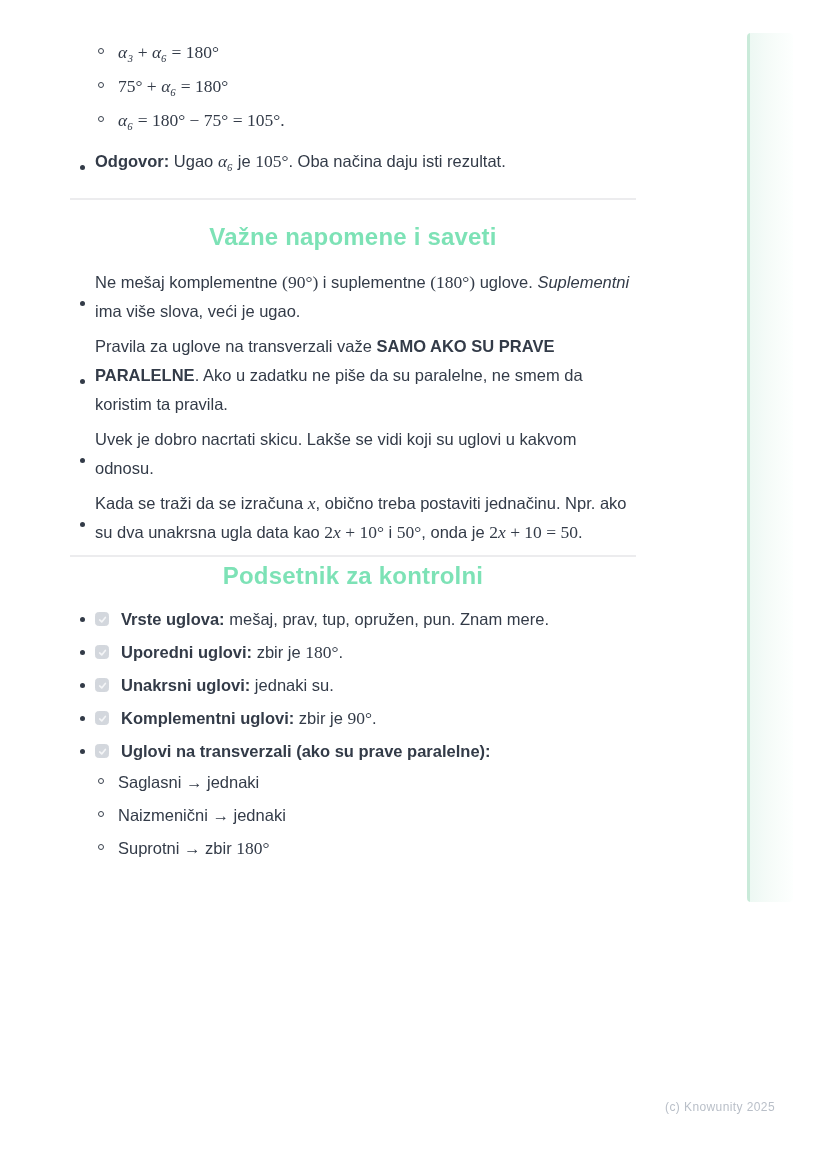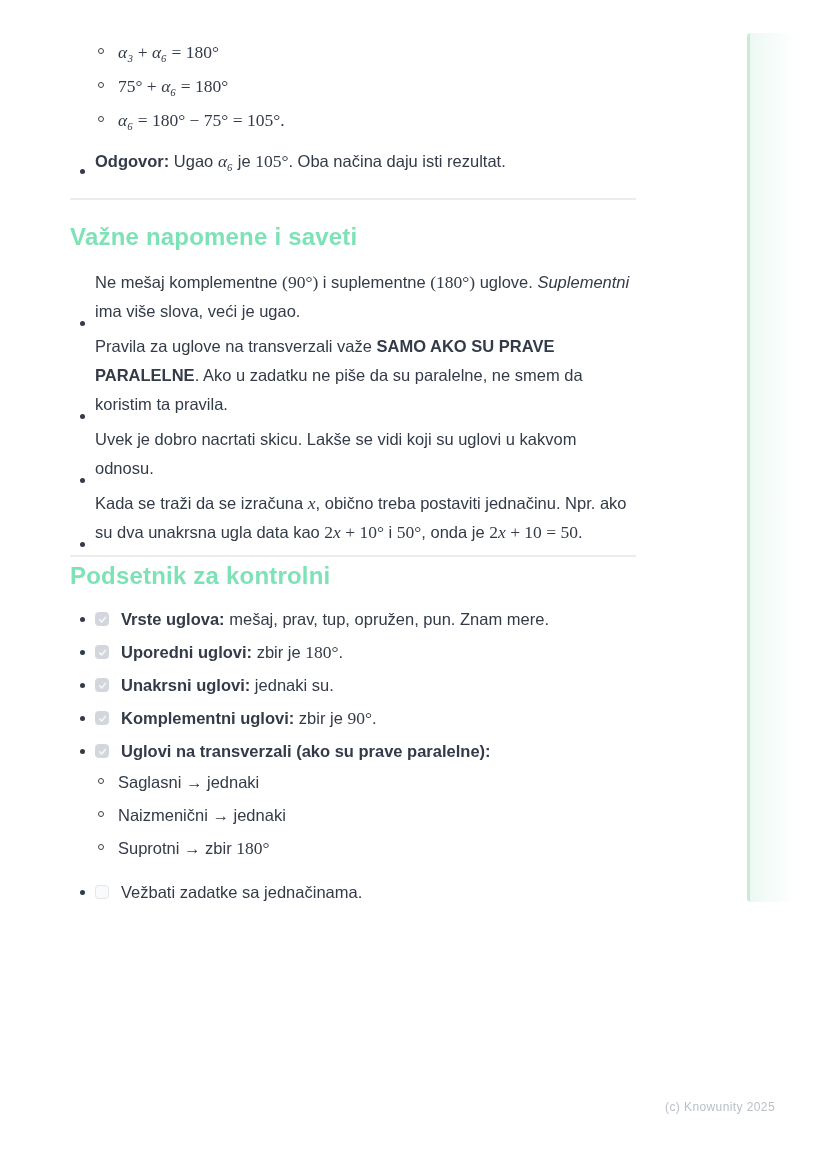--- a/index.html
+++ b/index.html
@@ -53,21 +53,21 @@
     width: 6px; height: 6px;
     border: 1.6px solid #3b434f;
     border-radius: 50%;
   }
   .eq-item { margin-bottom: 10px; }
   .eq-item .line { padding-top: 0; }
 
   
   .bullet-item {
     display: flex;
-    align-items: flex-end;
+    align-items: center;
     font-size: 16.5px;
     line-height: 29px;
     margin-bottom: 6px;
   }
   .dot-marker { flex: 0 0 15px; margin-left: 10px; }
   .dot-glyph {
     display: block;
     width: 5px; height: 5px;
     border-radius: 50%;
     background: #333b48;
@@ -84,20 +84,21 @@
   }
   .divider.tight { margin-top: 8px; }
 
   .section-heading {
     margin: 22px 0 0 0;
     font-size: 24px;
     line-height: 30px;
     font-weight: 700;
     letter-spacing: 0.2px;
     color: var(--accent-mint, #7de2b6);
+    text-align: center;
   }
   .section-heading.reminder { margin-top: 4px; }
 
   .notes-list { margin-top: 16px; }
   .checklist { margin-top: 14px; }
 
   .check-item {
     display: flex;
     align-items: flex-start;
     font-size: 16.5px;
@@ -292,27 +293,16 @@
       <span class="line"><span class="seg-plain">Naizmenični → jednaki</span></span>
     </li>
     <li class="sub-item">
       <span class="sub-marker">
           <span class="circle-glyph"></span>
         </span>
       <span class="line"><span class="seg-plain">Suprotni → zbir </span><span class="seg-math">180°</span></span>
     </li>
   </ul>
 
-  <div class="check-item todo-item">
-    <span class="dot-marker">
-        <span class="dot-glyph"></span>
-      </span>
-    <span class="checkbox">
-        <svg class="check" width="9" height="9" viewBox="0 0 12 12">
-          <path d="M2.2 6.6 L5 9.2 L9.8 3.2" stroke="#f4f5f7" stroke-width="2.2" fill="none" stroke-linecap="round" stroke-linejoin="round"></path>
-        </svg>
-      </span>
-    <span class="line"><span class="seg-plain">Vežbati zadatke sa jednačinama.</span></span>
-  </div>
 
 </div>
 
 <div class="footer">(c) Knowunity 2025</div>
 
 </body></html>

